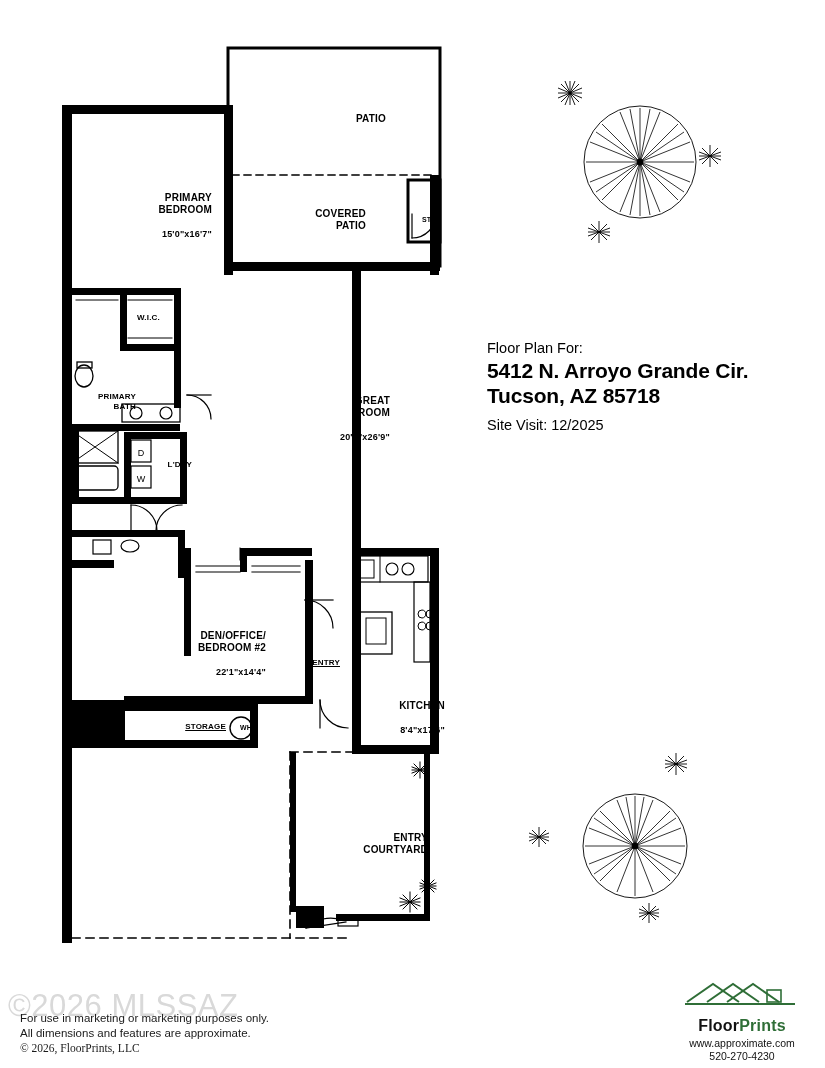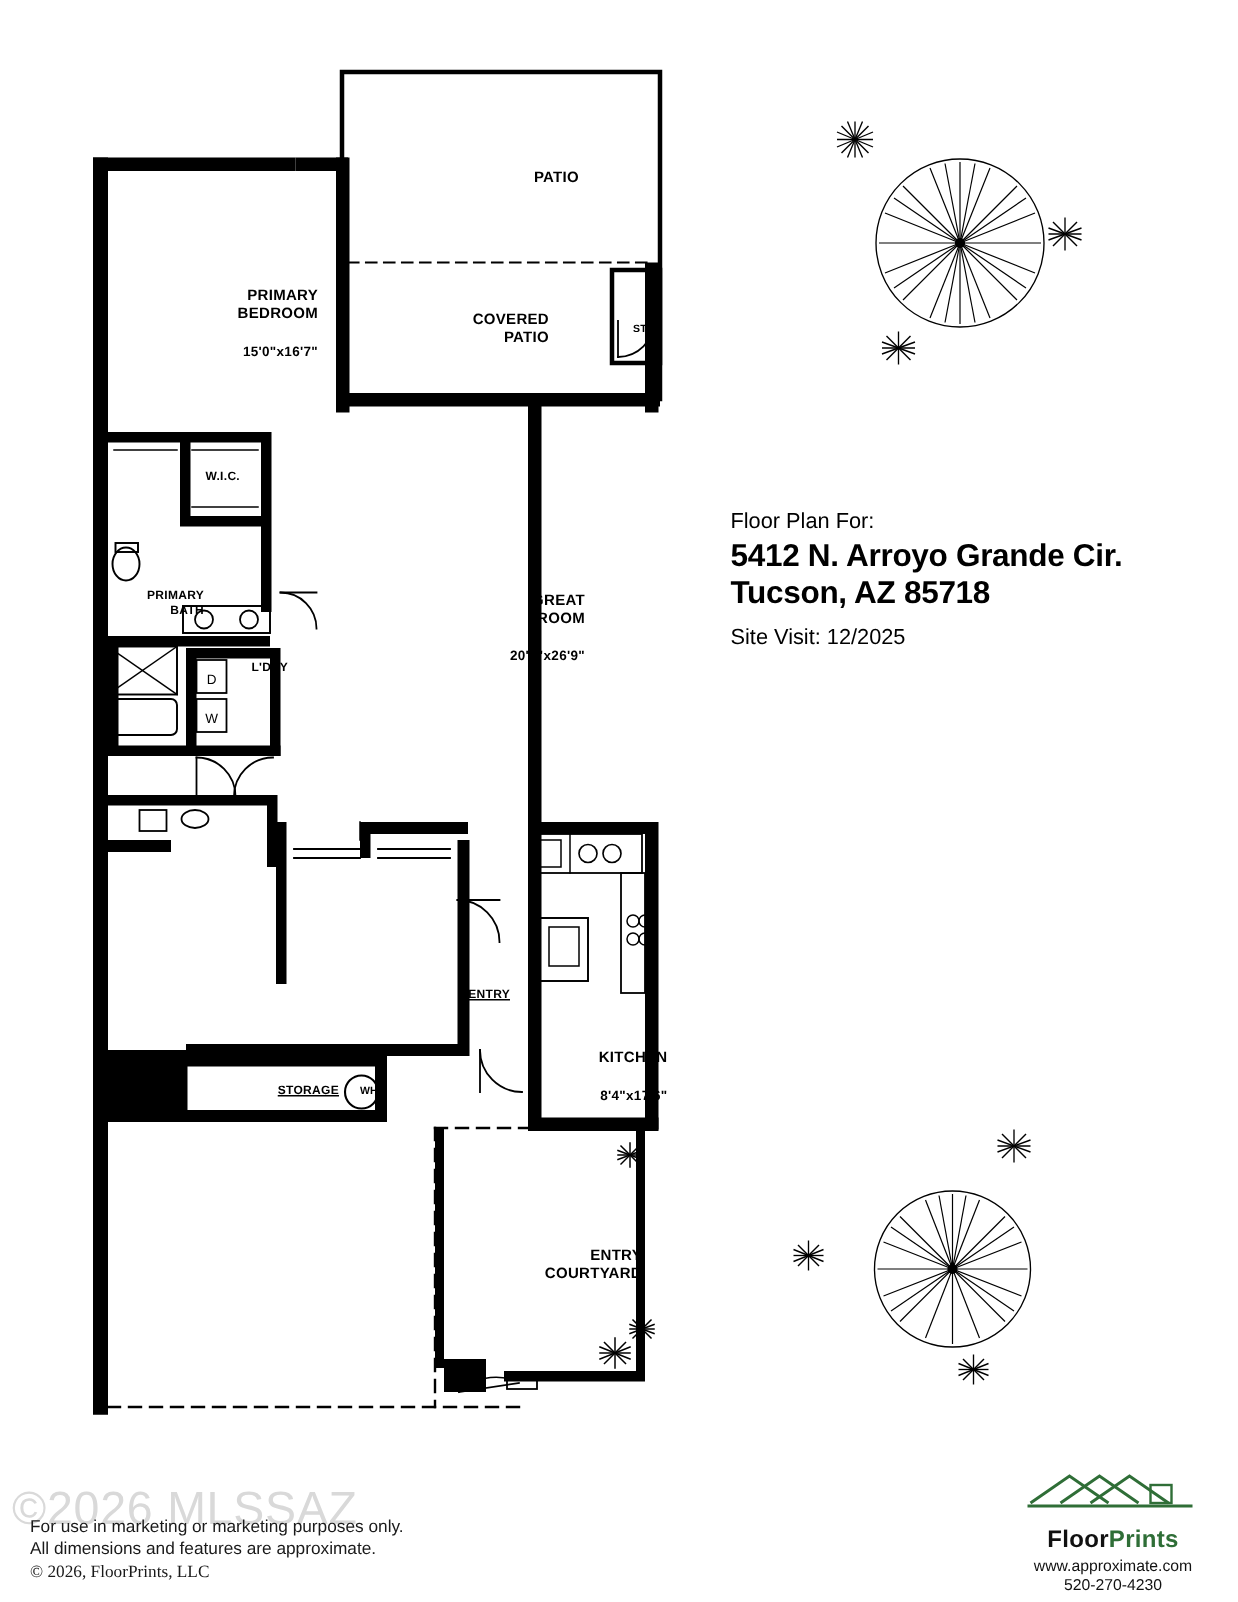--- a/index.html
+++ b/index.html
@@ -316,28 +316,33 @@
       <span>PRIMARY
 BEDROOM</span>
       <span class="dim">15'0"x16'7"</span>
     </div>
 
     <div class="room-label small" style="left:90px; top:313px; width:70px;">W.I.C.</div>
 
     <div class="room-label small" style="left:62px; top:392px; width:74px;">PRIMARY
 BATH</div>
 
-    <div class="room-label small" style="left:148px; top:440px; width:44px;">L'DRY</div>
+    <div class="room-label small" style="left:148px; top:460px; width:44px;">L'DRY</div>
 
     <div class="room-label" style="left:290px; top:383px; width:100px;">
       <span>GREAT
 ROOM</span>
       <span class="dim">20'2"x26'9"</span>
     </div>
 
+    <div class="room-label" style="left:126px; top:618px; width:140px;">
+      <span>DEN/OFFICE/
+BEDROOM #2</span>
+      <span class="dim">22'1"x14'4"</span>
+    </div>
 
     <div class="room-label small u-line" style="left:290px; top:658px; width:50px;">ENTRY</div>
 
     <div class="room-label" style="left:349px; top:688px; width:96px;">
       <span>KITCHEN</span>
       <span class="dim">8'4"x17'6"</span>
     </div>
 
     <div class="room-label small u-line" style="left:146px; top:722px; width:80px;">STORAGE</div>
 

